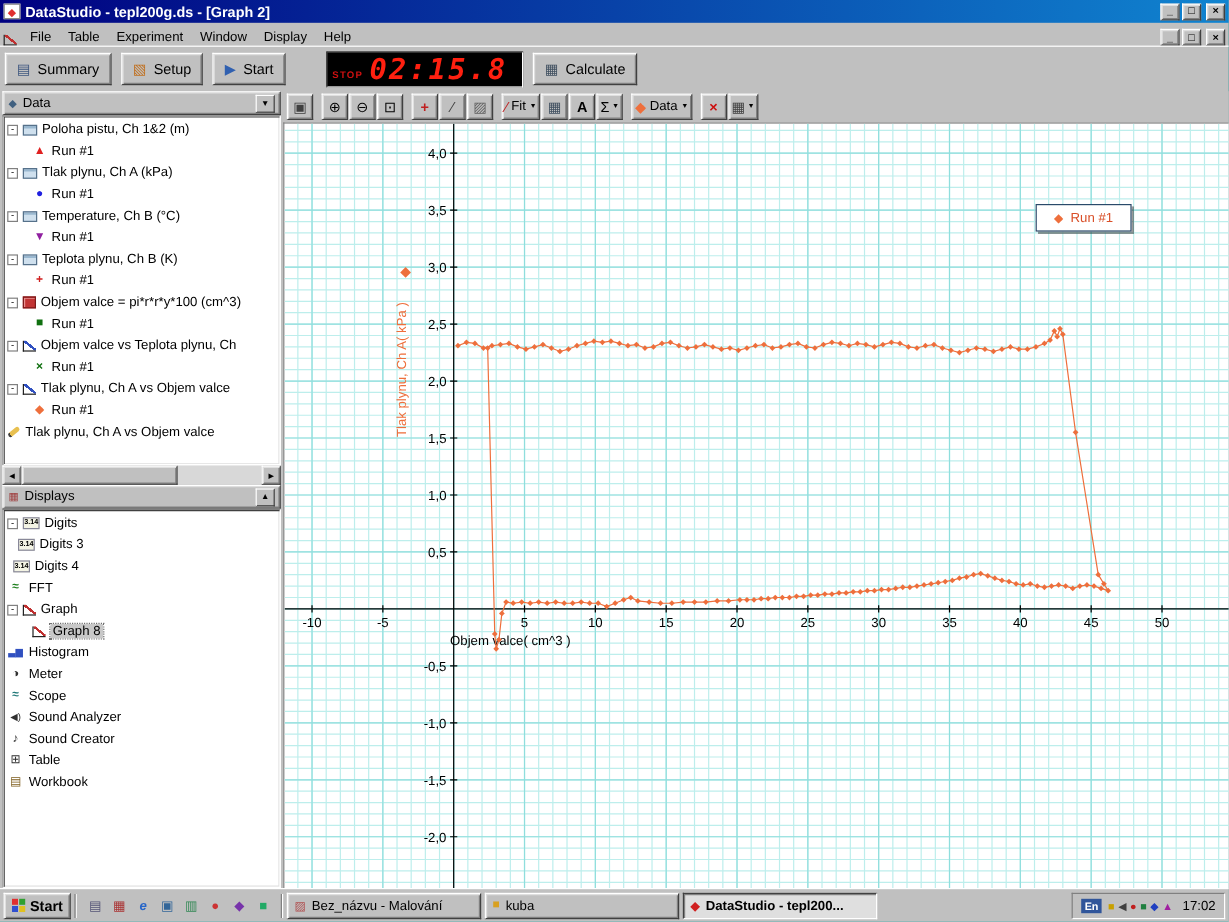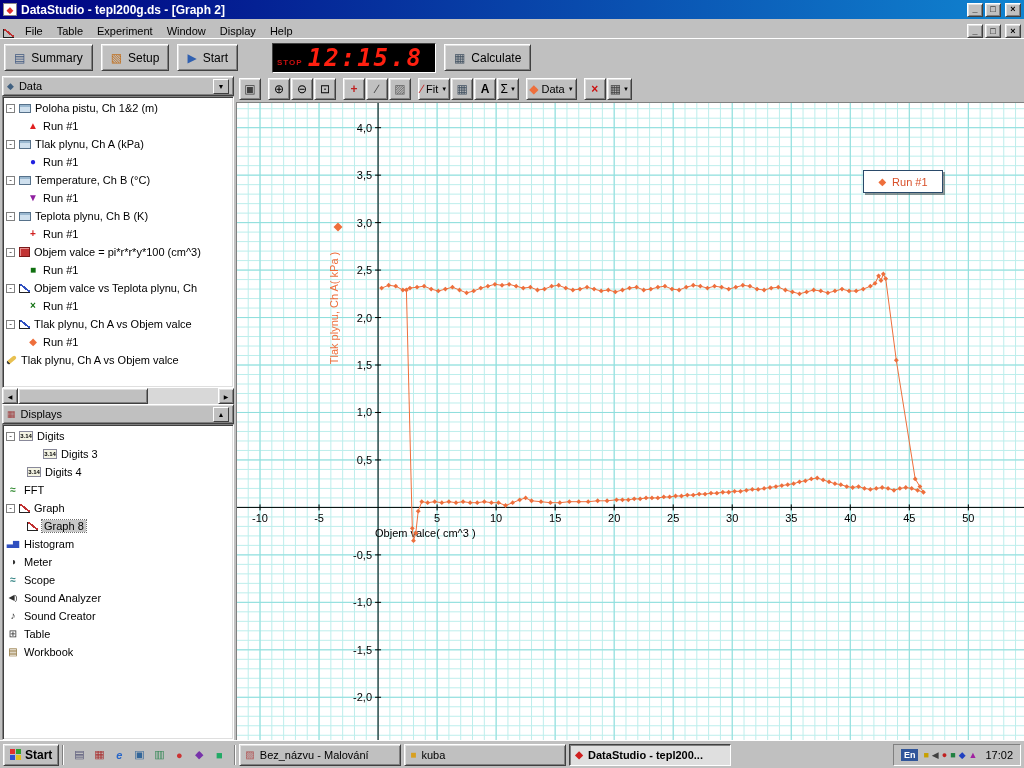--- a/index.html
+++ b/index.html
@@ -186,21 +186,21 @@
     <div class="tool-button">
       <span class="tb-icon" style="color:#c07020;">▧</span>
       <span>Setup</span>
     </div>
     <div class="tool-button">
       <span class="tb-icon" style="color:#3060b0;">▶</span>
       <span>Start</span>
     </div>
     <div class="timer">
       <span class="timer-stop">STOP</span>
-      <span class="timer-value">12:15.8</span>
+      <span class="timer-value">02:15.8</span>
     </div>
     <div class="tool-button">
       <span class="tb-icon" style="color:#405060;">▦</span>
       <span>Calculate</span>
     </div>
   </div>
 
   <div class="content">
 
     <div class="sidebar">
@@ -287,25 +287,25 @@
         <span class="ph-icon" style="color:#a04040;">▦</span>
         <span>Displays</span>
         <span class="ph-btn">▲</span>
       </div>
       <div class="tree" id="displays-tree">
           <div class="tree-row" style="padding-left: 3px;">
             <span class="expander">-</span>
             <span class="ticon ticon-digits">3.14</span>
             <span class="tree-label">Digits</span>
           </div>
-          <div class="tree-row" style="padding-left: 40px;">
+          <div class="tree-row" style="padding-left: 12px;">
             <span class="ticon ticon-digits">3.14</span>
             <span class="tree-label">Digits 3</span>
           </div>
-          <div class="tree-row" style="padding-left: 24px;">
+          <div class="tree-row" style="padding-left: 8px;">
             <span class="ticon ticon-digits">3.14</span>
             <span class="tree-label">Digits 4</span>
           </div>
           <div class="tree-row" style="padding-left: 3px;">
             <span class="ticon ticon-fft">≈</span>
             <span class="tree-label">FFT</span>
           </div>
           <div class="tree-row" style="padding-left: 3px;">
             <span class="expander">-</span>
             <span class="ticon ticon-graph"></span>

